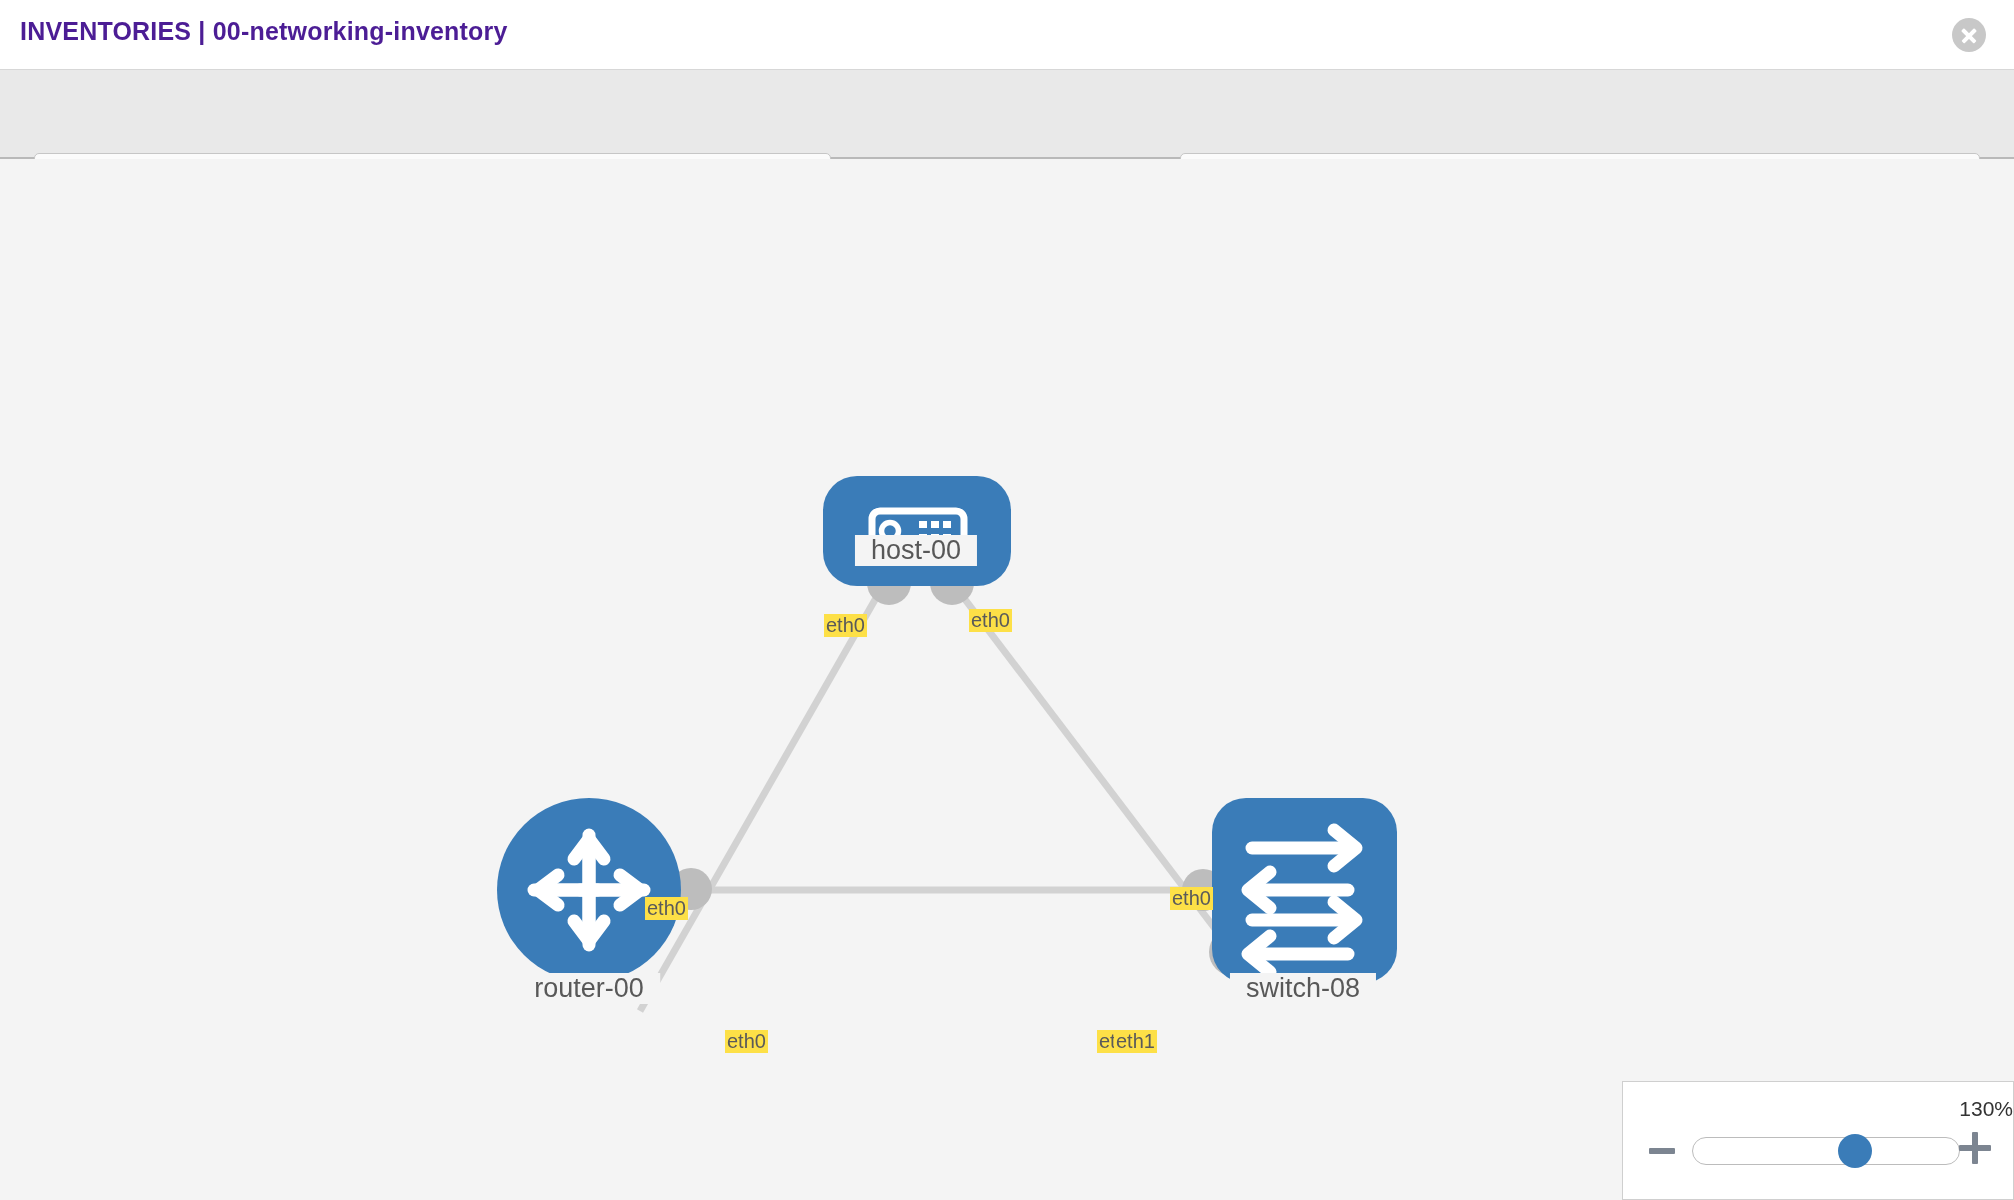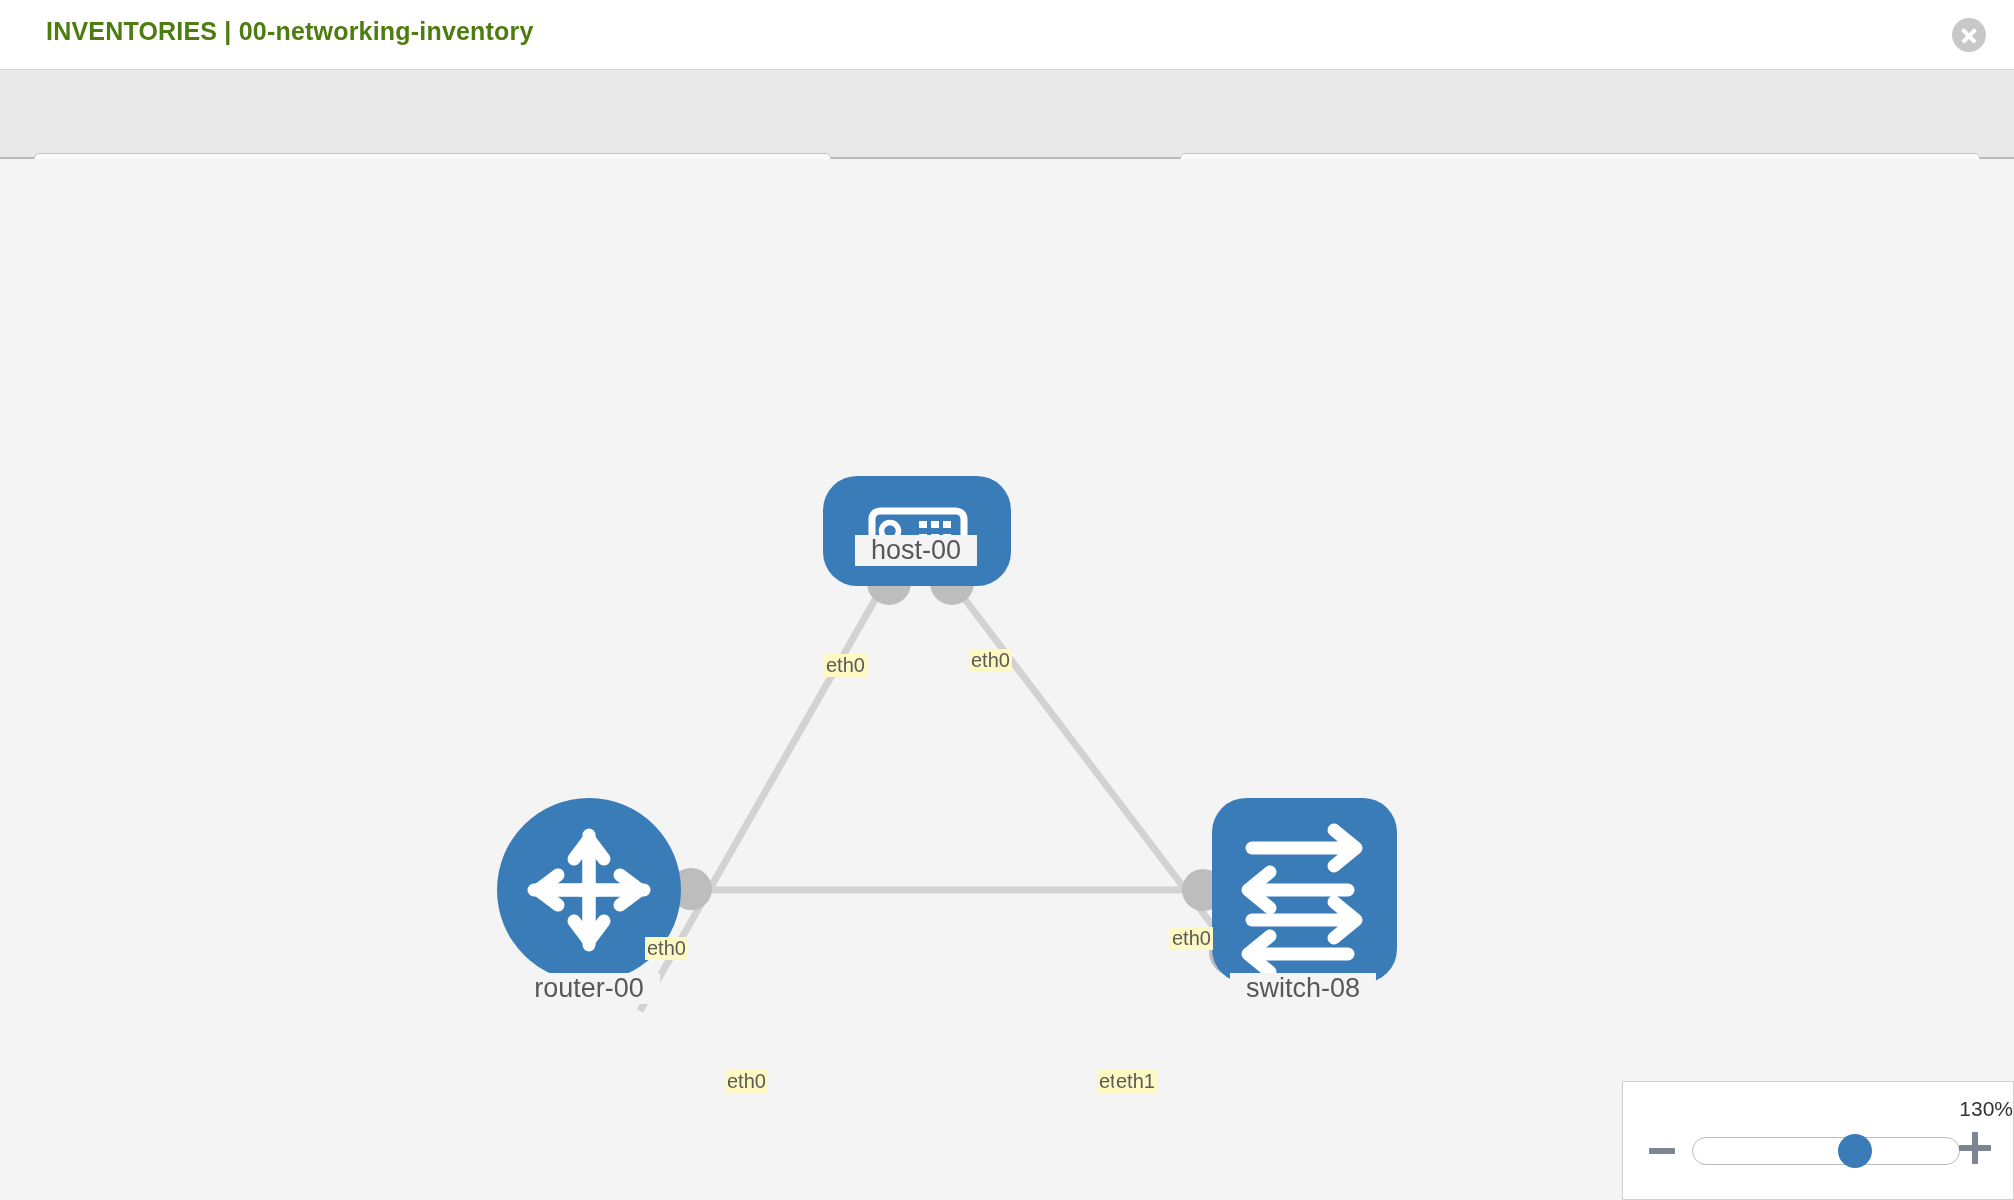--- a/index.html
+++ b/index.html
@@ -21,24 +21,24 @@
   
   .titlebar {
     position: absolute;
     left: 0; top: 0;
     width: 2014px; height: 70px;
     background: #ffffff;
     border-bottom: 1px solid #d7d7d7;
   }
   .title-text {
     position: absolute;
-    left: 46px; top: 17px;
+    left: 20px; top: 17px;
     font-size: 25px;
     font-weight: bold;
-    color: #4d7c0f;
+    color: #4c1d95;
     letter-spacing: 0.2px;
     white-space: nowrap;
   }
   .close-btn {
     position: absolute;
     right: 28px; top: 18px;
     width: 34px; height: 34px;
     border-radius: 50%;
     background: #c8c8c8;
     cursor: pointer;
@@ -114,24 +114,23 @@
     color: #585858;
     background: #f4f4f4;
     padding: 0 16px;
     white-space: nowrap;
     transform: translateX(-50%);
   }
   .iface-label {
     position: absolute;
     font-size: 20px;
     color: #5a5a5a;
-    background: #fef9c3;
+    background: #fde047;
     padding: 0 2px;
     white-space: nowrap;
-    margin-top: 40px;
   }
 
   
   .zoom-panel {
     position: absolute;
     left: 1622px; top: 1081px;
     width: 392px; height: 119px;
     background: #ffffff;
     border: 1px solid #cfcfcf;
   }

